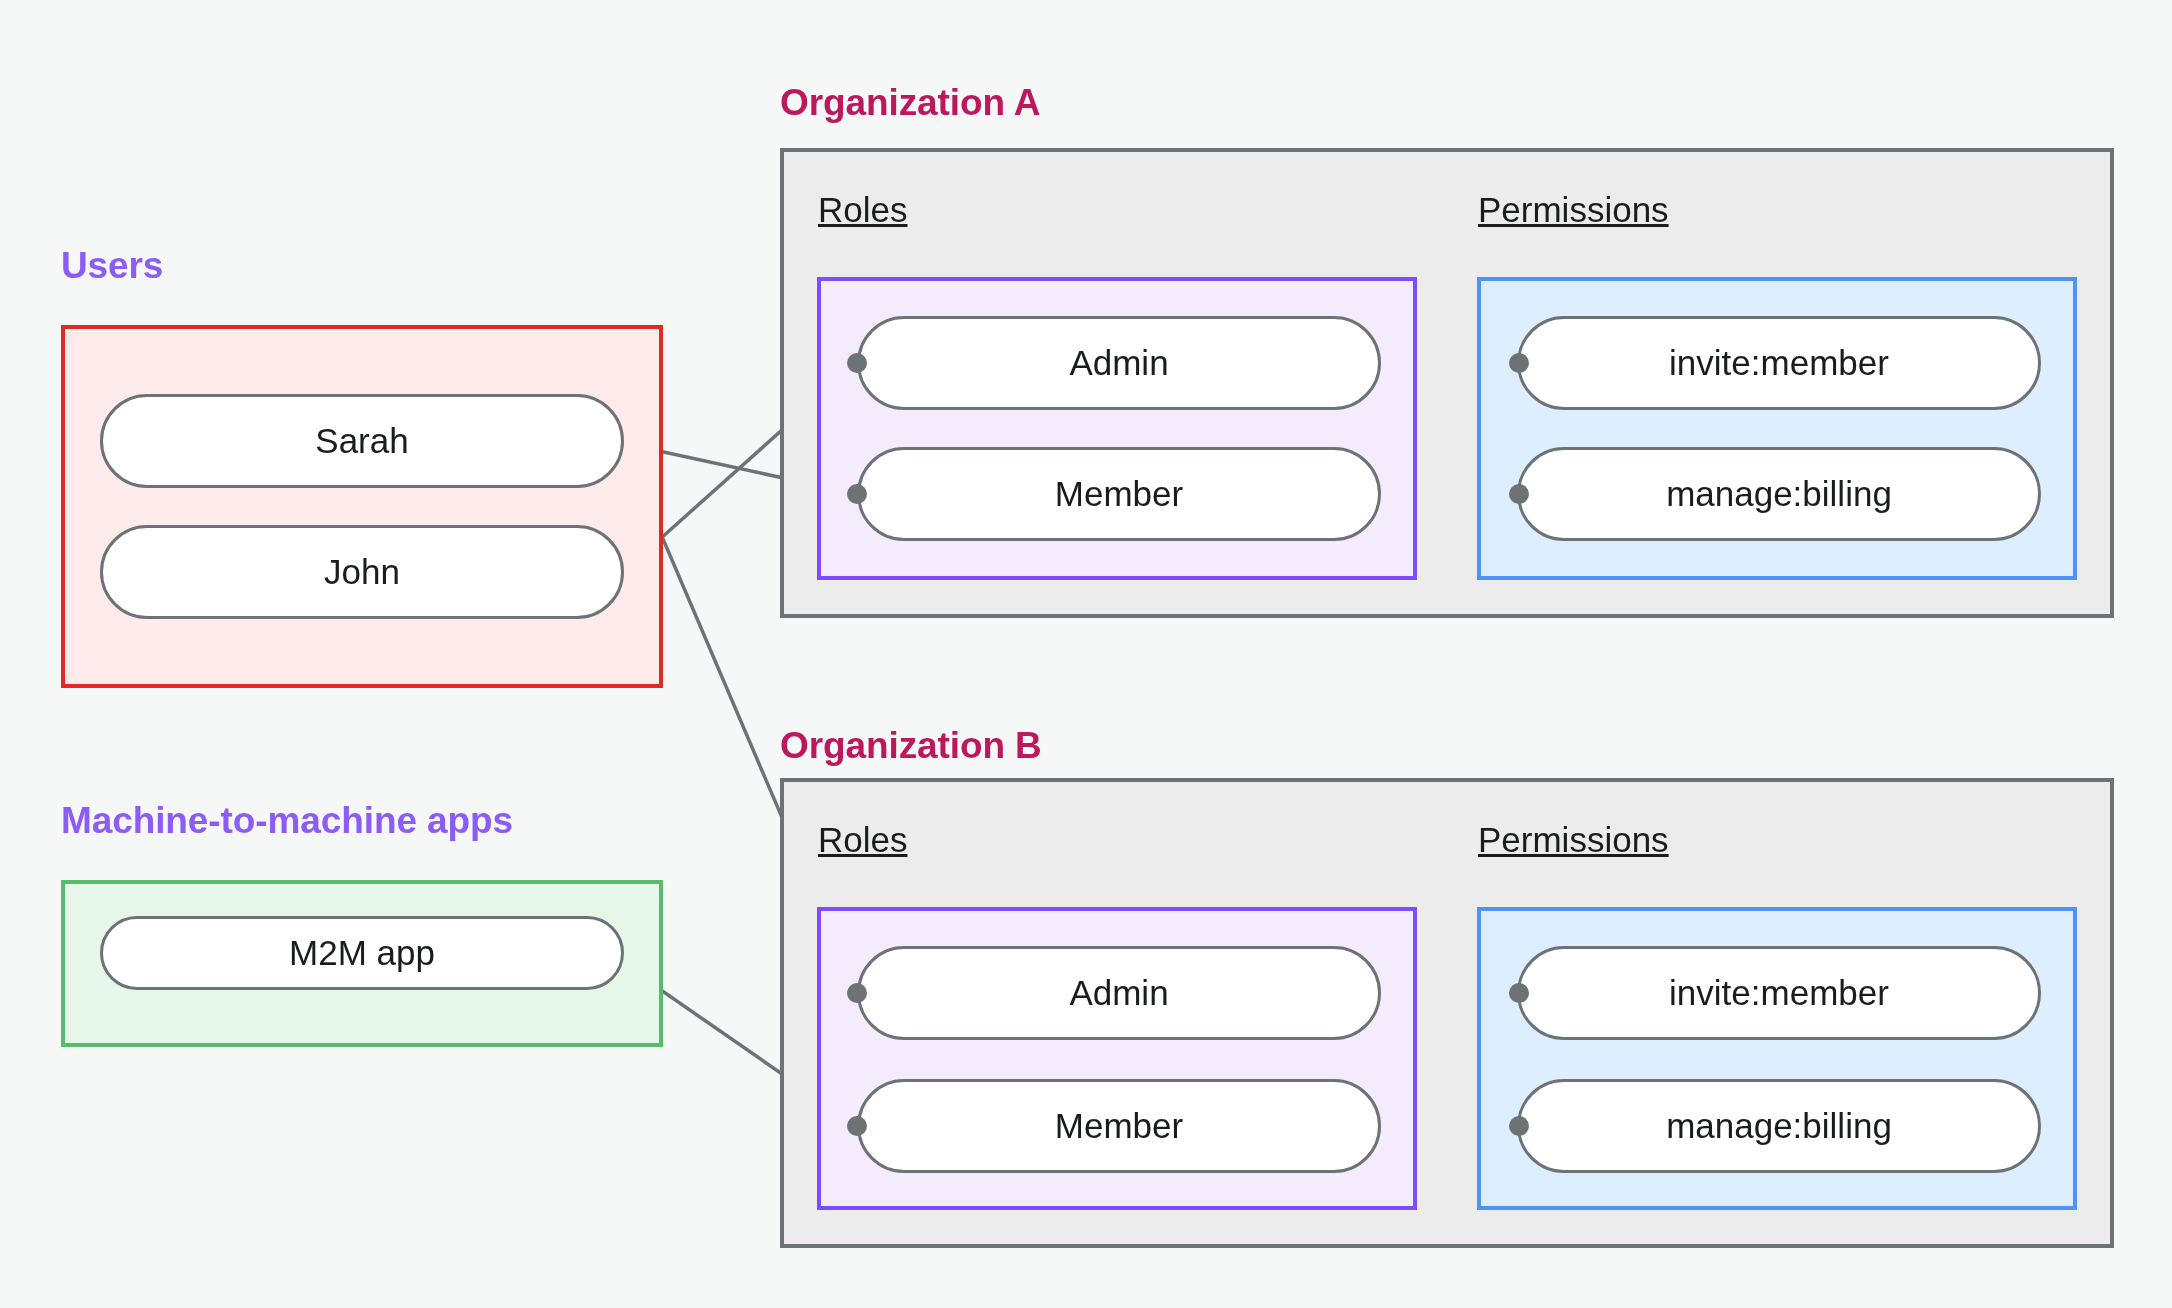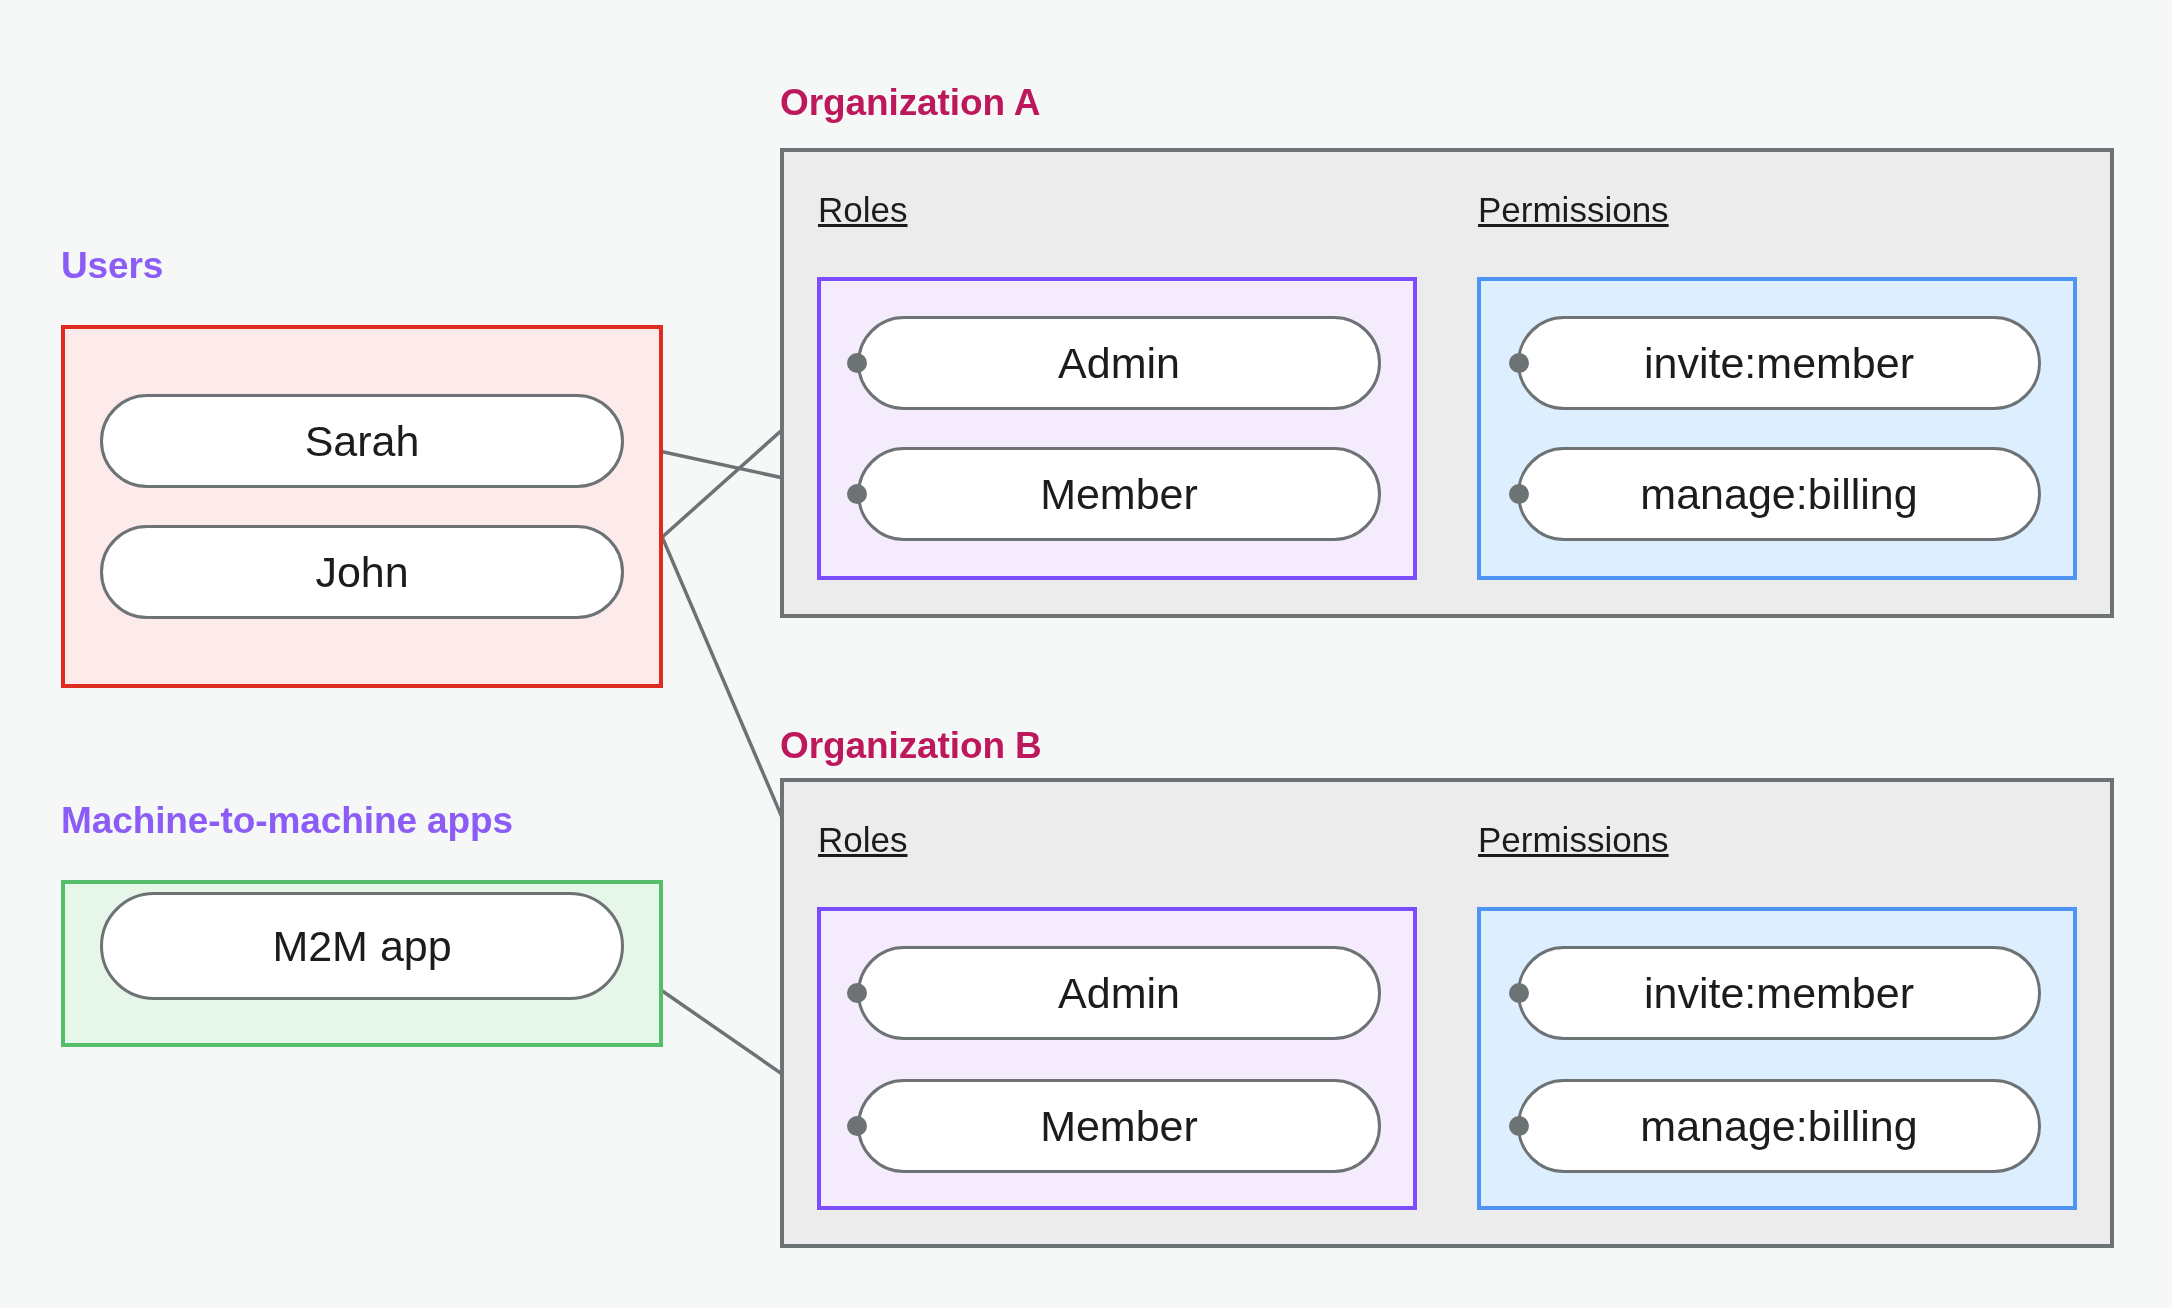--- a/index.html
+++ b/index.html
@@ -86,21 +86,21 @@
   
   .pill {
     position: absolute;
     box-sizing: border-box;
     background: #ffffff;
     border: 3px solid #6d7275;
     border-radius: 999px;
     display: flex;
     align-items: center;
     justify-content: center;
-    font-size: 43px;
+    font-size: 35px;
     color: #1a1d1c;
     z-index: 4;
     white-space: nowrap;
   }
 
   
   .dot {
     position: absolute;
     width: 20px;
     height: 20px;
@@ -145,21 +145,21 @@
 
   <div class="box box-users" style="left:61px; top:325px; width:602px; height:363px;"></div>
 
   <div class="pill" style="left:100px; top:525px; width:524px; height:94px;">John</div>
   <div class="pill" style="left:100px; top:394px; width:524px; height:94px;">Sarah</div>
 
   <div class="section-title" style="left:61px; top:800px;">Machine-to-machine apps</div>
 
   <div class="box box-m2m" style="left:61px; top:880px; width:602px; height:167px;"></div>
 
-  <div class="pill" style="left:100px; top:892px; width:524px; height:108px;">M2M app</div>
+  <div class="pill" style="left:100px; top:916px; width:524px; height:74px;">M2M app</div>
 
   <div class="group-title" style="left:780px; top:62px;">Organization A</div>
 
   <div class="box box-org" style="left:780px; top:148px; width:1334px; height:470px;"></div>
 
   <div class="inner-title" style="left:818px; top:190px;">Roles</div>
   <div class="inner-title" style="left:1478px; top:190px;">Permissions</div>
 
   <div class="box box-roles" style="left:817px; top:277px; width:600px; height:303px;"></div>
   <div class="box box-perms" style="left:1477px; top:277px; width:600px; height:303px;"></div>

